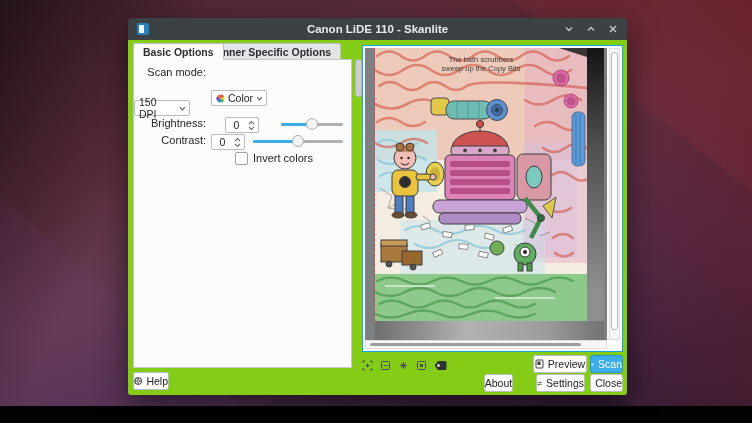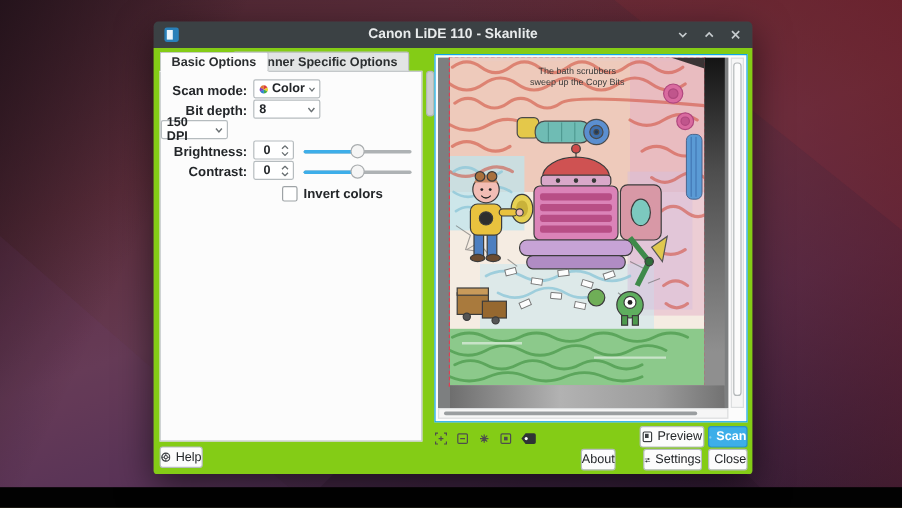--- a/index.html
+++ b/index.html
@@ -29,21 +29,21 @@
   .win-controls{position:absolute;right:6px;top:0;height:22px;display:flex;align-items:center;gap:6px;}
   .win-btn{width:16px;height:16px;display:flex;align-items:center;justify-content:center;cursor:default;}
   .body{position:absolute;left:0;top:22px;right:0;bottom:0;background:#84cc16;border-radius:0 0 3px 3px;}
   
   .tab{position:absolute;top:3px;height:17px;background:#e2e4e5;border:1px solid #bcc0c2;
        font-size:10.5px;font-weight:600;color:#2b2e30;display:flex;align-items:center;
        padding:0 9px;box-sizing:border-box;border-radius:2px 2px 0 0;}
   .tab.active{background:#fcfcfc;border-bottom:1px solid #fcfcfc;z-index:2;}
   .panel{position:absolute;left:5px;top:19px;width:219px;height:309px;background:#fcfcfc;
          border:1px solid #c4c8ca;box-sizing:border-box;}
-  .row{position:absolute;left:0;right:8px;height:16px;display:flex;align-items:flex-end;font-weight:bold;}
+  .row{position:absolute;left:0;right:8px;height:16px;display:flex;align-items:flex-start;}
   .row .lbl{width:72px;text-align:right;font-size:11px;color:#232629;margin-right:5px;flex:none;}
   .combo{height:16px;background:#fff;border:1px solid #b6bcbf;border-radius:2px;display:flex;
          align-items:center;font-size:10.5px;color:#232629;padding:0 3px 0 4px;box-sizing:border-box;gap:3px;}
   .combo .chev{margin-left:auto;}
   .spin{width:34px;height:16px;background:#fff;border:1px solid #b6bcbf;border-radius:2px;display:flex;
         align-items:center;font-size:10.5px;color:#232629;box-sizing:border-box;}
   .spin .val{flex:1;text-align:center;}
   .spin .arrows{width:9px;display:flex;flex-direction:column;align-items:center;gap:1px;padding-right:2px;}
   .slider{position:relative;flex:1;height:14px;margin-left:8px;}
   .slider .track{position:absolute;left:0;right:0;top:6px;height:3px;background:#aeb2b4;border-radius:2px;}
@@ -65,21 +65,21 @@
   .scanpage{position:absolute;left:10px;top:0px;width:212px;height:273px;outline:1px dashed #e03e52;outline-offset:0;}
   .bookedge{position:absolute;left:222px;top:0;width:17px;height:273px;
             background:linear-gradient(to bottom,#141414,#4e4e4e 35%,#8f8f8f 90%);}
   .underpage{position:absolute;left:10px;top:273px;width:229px;height:22px;
              background:linear-gradient(to right,#6e6e6e,#b2b2b2 40%,#9c9c9c 75%,#727272),
                         linear-gradient(to bottom,#b5b5b5,#888);}
   
   .ptool{position:absolute;height:14px;width:14px;display:flex;align-items:center;justify-content:center;cursor:default;}
   .btn{position:absolute;height:18px;background:#fcfcfc;border:1px solid #b6bcbf;border-radius:2.5px;
        display:flex;align-items:center;justify-content:center;gap:4px;font-size:10.5px;color:#232629;box-sizing:border-box;}
-  .btn.primary{background:#3daee9;border-color:#2a91c8;color:#fff;font-weight:700;}
+  .btn.primary{background:#3daee9;border-color:#2a91c8;color:#fff;font-weight:400;}
   svg{display:block;}
 </style>
 </head>
 <body>
 
 <div class="stage">
   <div class="desktop">
     <div class="poly1"></div>
     <div class="poly2"></div>
     <div class="poly3"></div>
@@ -133,40 +133,31 @@
               <path d="M5,5 L1.1,7.2 A4.5,4.5 0 0 1 1.1,2.8 Z" fill="#7b3fbf"></path>
               <path d="M5,5 L1.1,2.8 A4.5,4.5 0 0 1 5,0.5 Z" fill="#e2762e"></path>
             </svg>
             <span>Color</span>
             <svg class="chev" width="7" height="5" viewBox="0 0 7 5">
                 <polyline points="1,1 3.5,4 6,1" fill="none" stroke="#6a7073" stroke-width="1.2"></polyline>
               </svg>
           </div>
         </div>
 
-        <div class="row" style="top:23px;">
-          <div class="lbl">Bit depth:</div>
-          <div class="combo" style="width:56px;">
-            <span>8</span>
-            <svg class="chev" width="7" height="5" viewBox="0 0 7 5">
-                <polyline points="1,1 3.5,4 6,1" fill="none" stroke="#6a7073" stroke-width="1.2"></polyline>
-              </svg>
-          </div>
-        </div>
 
         <div class="row" style="top:40px;">
           <div class="combo" style="width:56px;">
             <span>150 DPI</span>
             <svg class="chev" width="7" height="5" viewBox="0 0 7 5">
                 <polyline points="1,1 3.5,4 6,1" fill="none" stroke="#6a7073" stroke-width="1.2"></polyline>
               </svg>
           </div>
         </div>
 
-        <div class="row" style="top:57px;">
+        <div class="row" style="top:57px;gap:14px;">
           <div class="lbl">Brightness:</div>
           <div class="spin">
             <span class="val">0</span>
             <span class="arrows">
               <svg width="7" height="4" viewBox="0 0 7 4">
                   <polyline points="1,3 3.5,0.5 6,3" fill="none" stroke="#6a7073" stroke-width="1.1"></polyline>
                 </svg>
               <svg width="7" height="4" viewBox="0 0 7 4">
                   <polyline points="1,1 3.5,3.5 6,1" fill="none" stroke="#6a7073" stroke-width="1.1"></polyline>
                 </svg>

